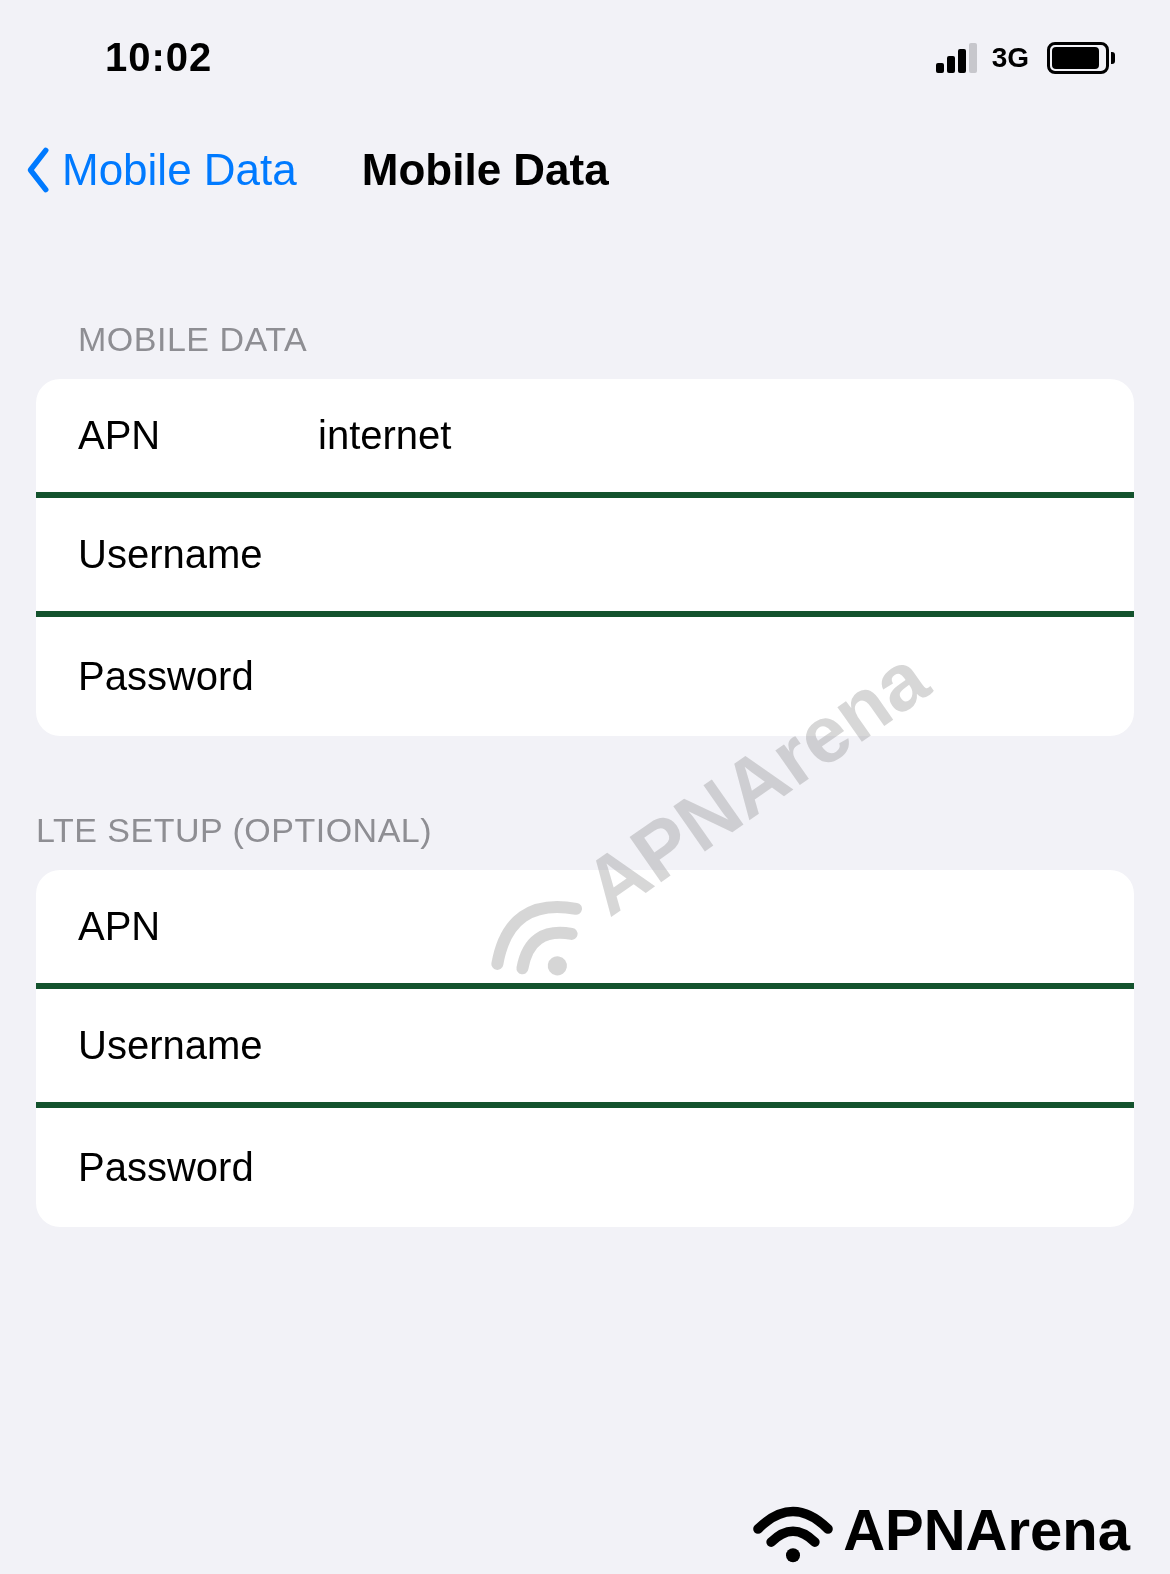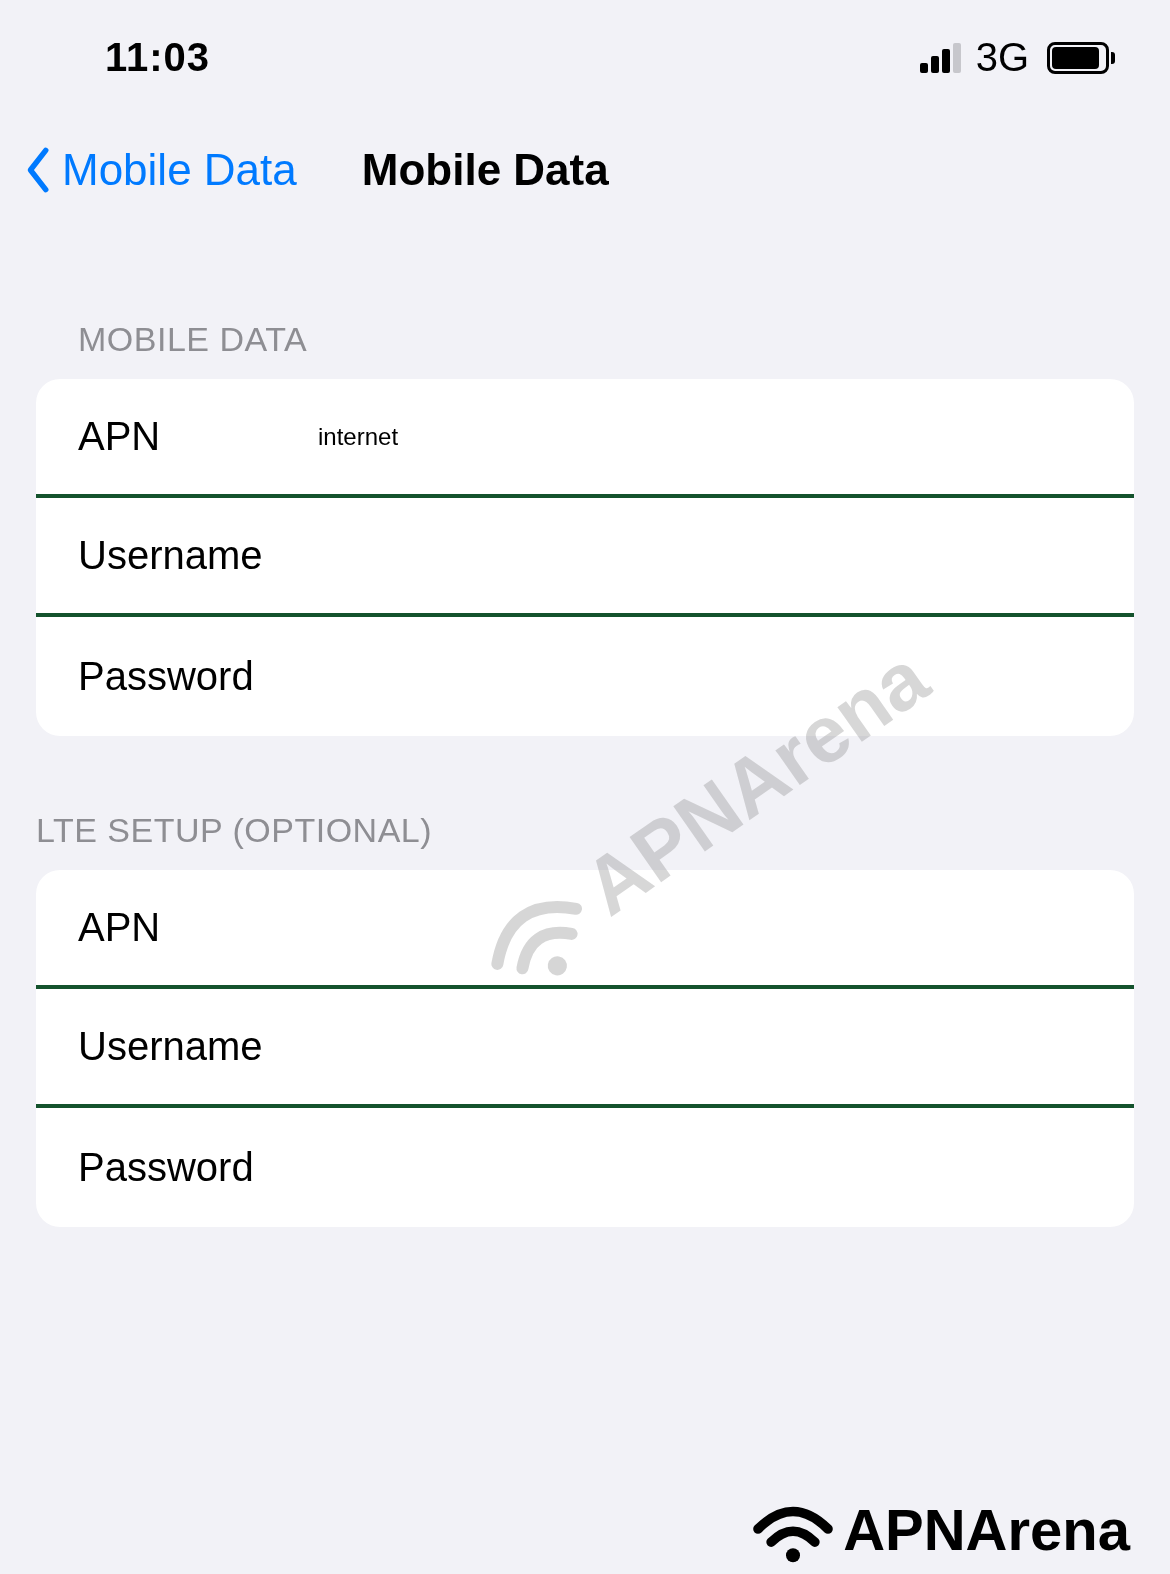--- a/index.html
+++ b/index.html
@@ -40,22 +40,22 @@
     }
     .signal-bar {
       width: 8px;
       background: #000;
       border-radius: 2px;
     }
     .signal-bar.empty {
       background: #c7c7cc;
     }
     .network-label {
-      font-size: 40px;
-      font-weight: 400;
+      font-size: 28px;
+      font-weight: 700;
       margin-left: 5px;
     }
     .battery-container {
       display: flex;
       align-items: center;
       margin-left: 8px;
     }
     .battery-body {
       width: 62px;
       height: 32px;
@@ -113,34 +113,34 @@
       background: #fff;
       margin: 0 36px;
       border-radius: 24px;
       overflow: hidden;
     }
     .row {
       display: flex;
       align-items: center;
       padding: 0 42px;
       height: 119px;
-      border-bottom: 4px solid #14532d;
+      border-bottom: 6px solid #14532d;
     }
     .row:last-child {
       border-bottom: none;
       gap: 46px;
     }
     .row-label {
       font-size: 40px;
       color: #000;
       width: 240px;
       flex-shrink: 0;
     }
     .row-input {
-      font-size: 24px;
+      font-size: 40px;
       color: #000;
       border: none;
       outline: none;
       background: transparent;
       flex: 1;
       font-family: inherit;
     }
     .watermark-center {
       position: absolute;
       top: 770px;
@@ -166,21 +166,21 @@
       gap: 5px;
       font-size: 58px;
       font-weight: 700;
       color: #000;
     }
   </style>
 </head>
 <body>
 
 <div class="status-bar">
-  <div class="status-left">11:03</div>
+  <div class="status-left">10:02</div>
   <div class="status-right">
     <div class="signal-bars">
       <div class="signal-bar" style="height:10px"></div>
       <div class="signal-bar" style="height:17px"></div>
       <div class="signal-bar" style="height:24px"></div>
       <div class="signal-bar empty" style="height:30px"></div>
     </div>
     <span class="network-label">3G</span>
     <div class="battery-container">
       <div class="battery-body">

